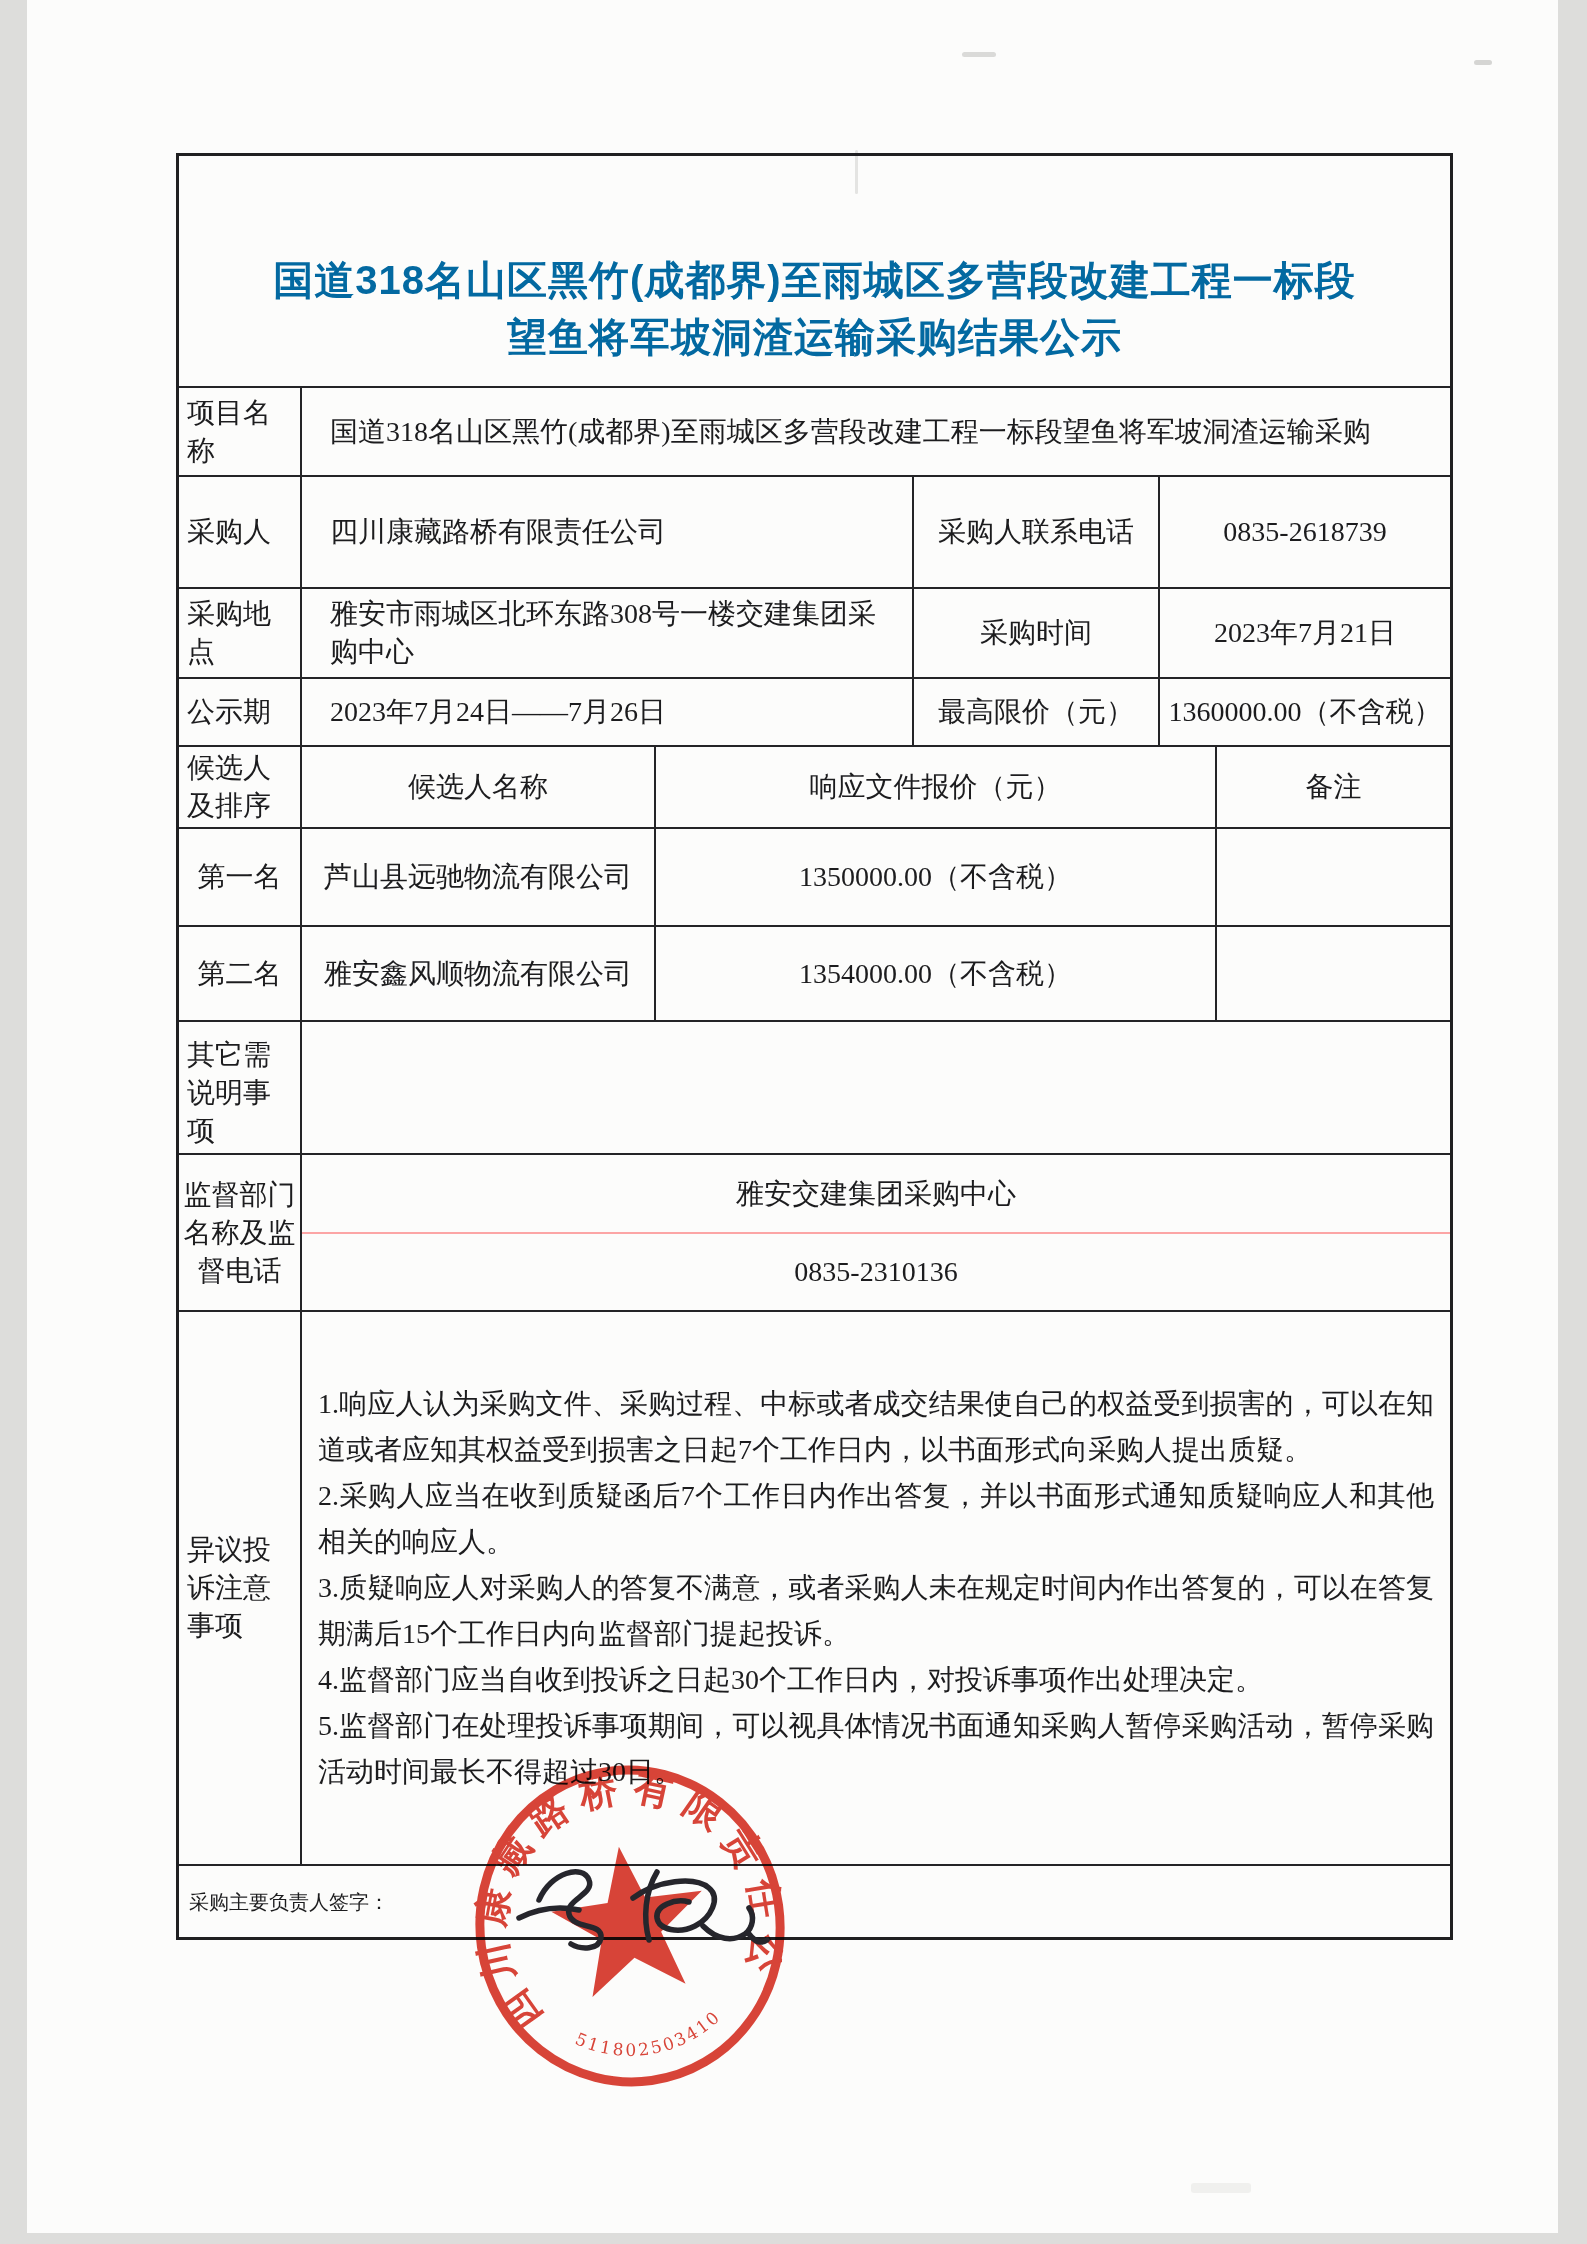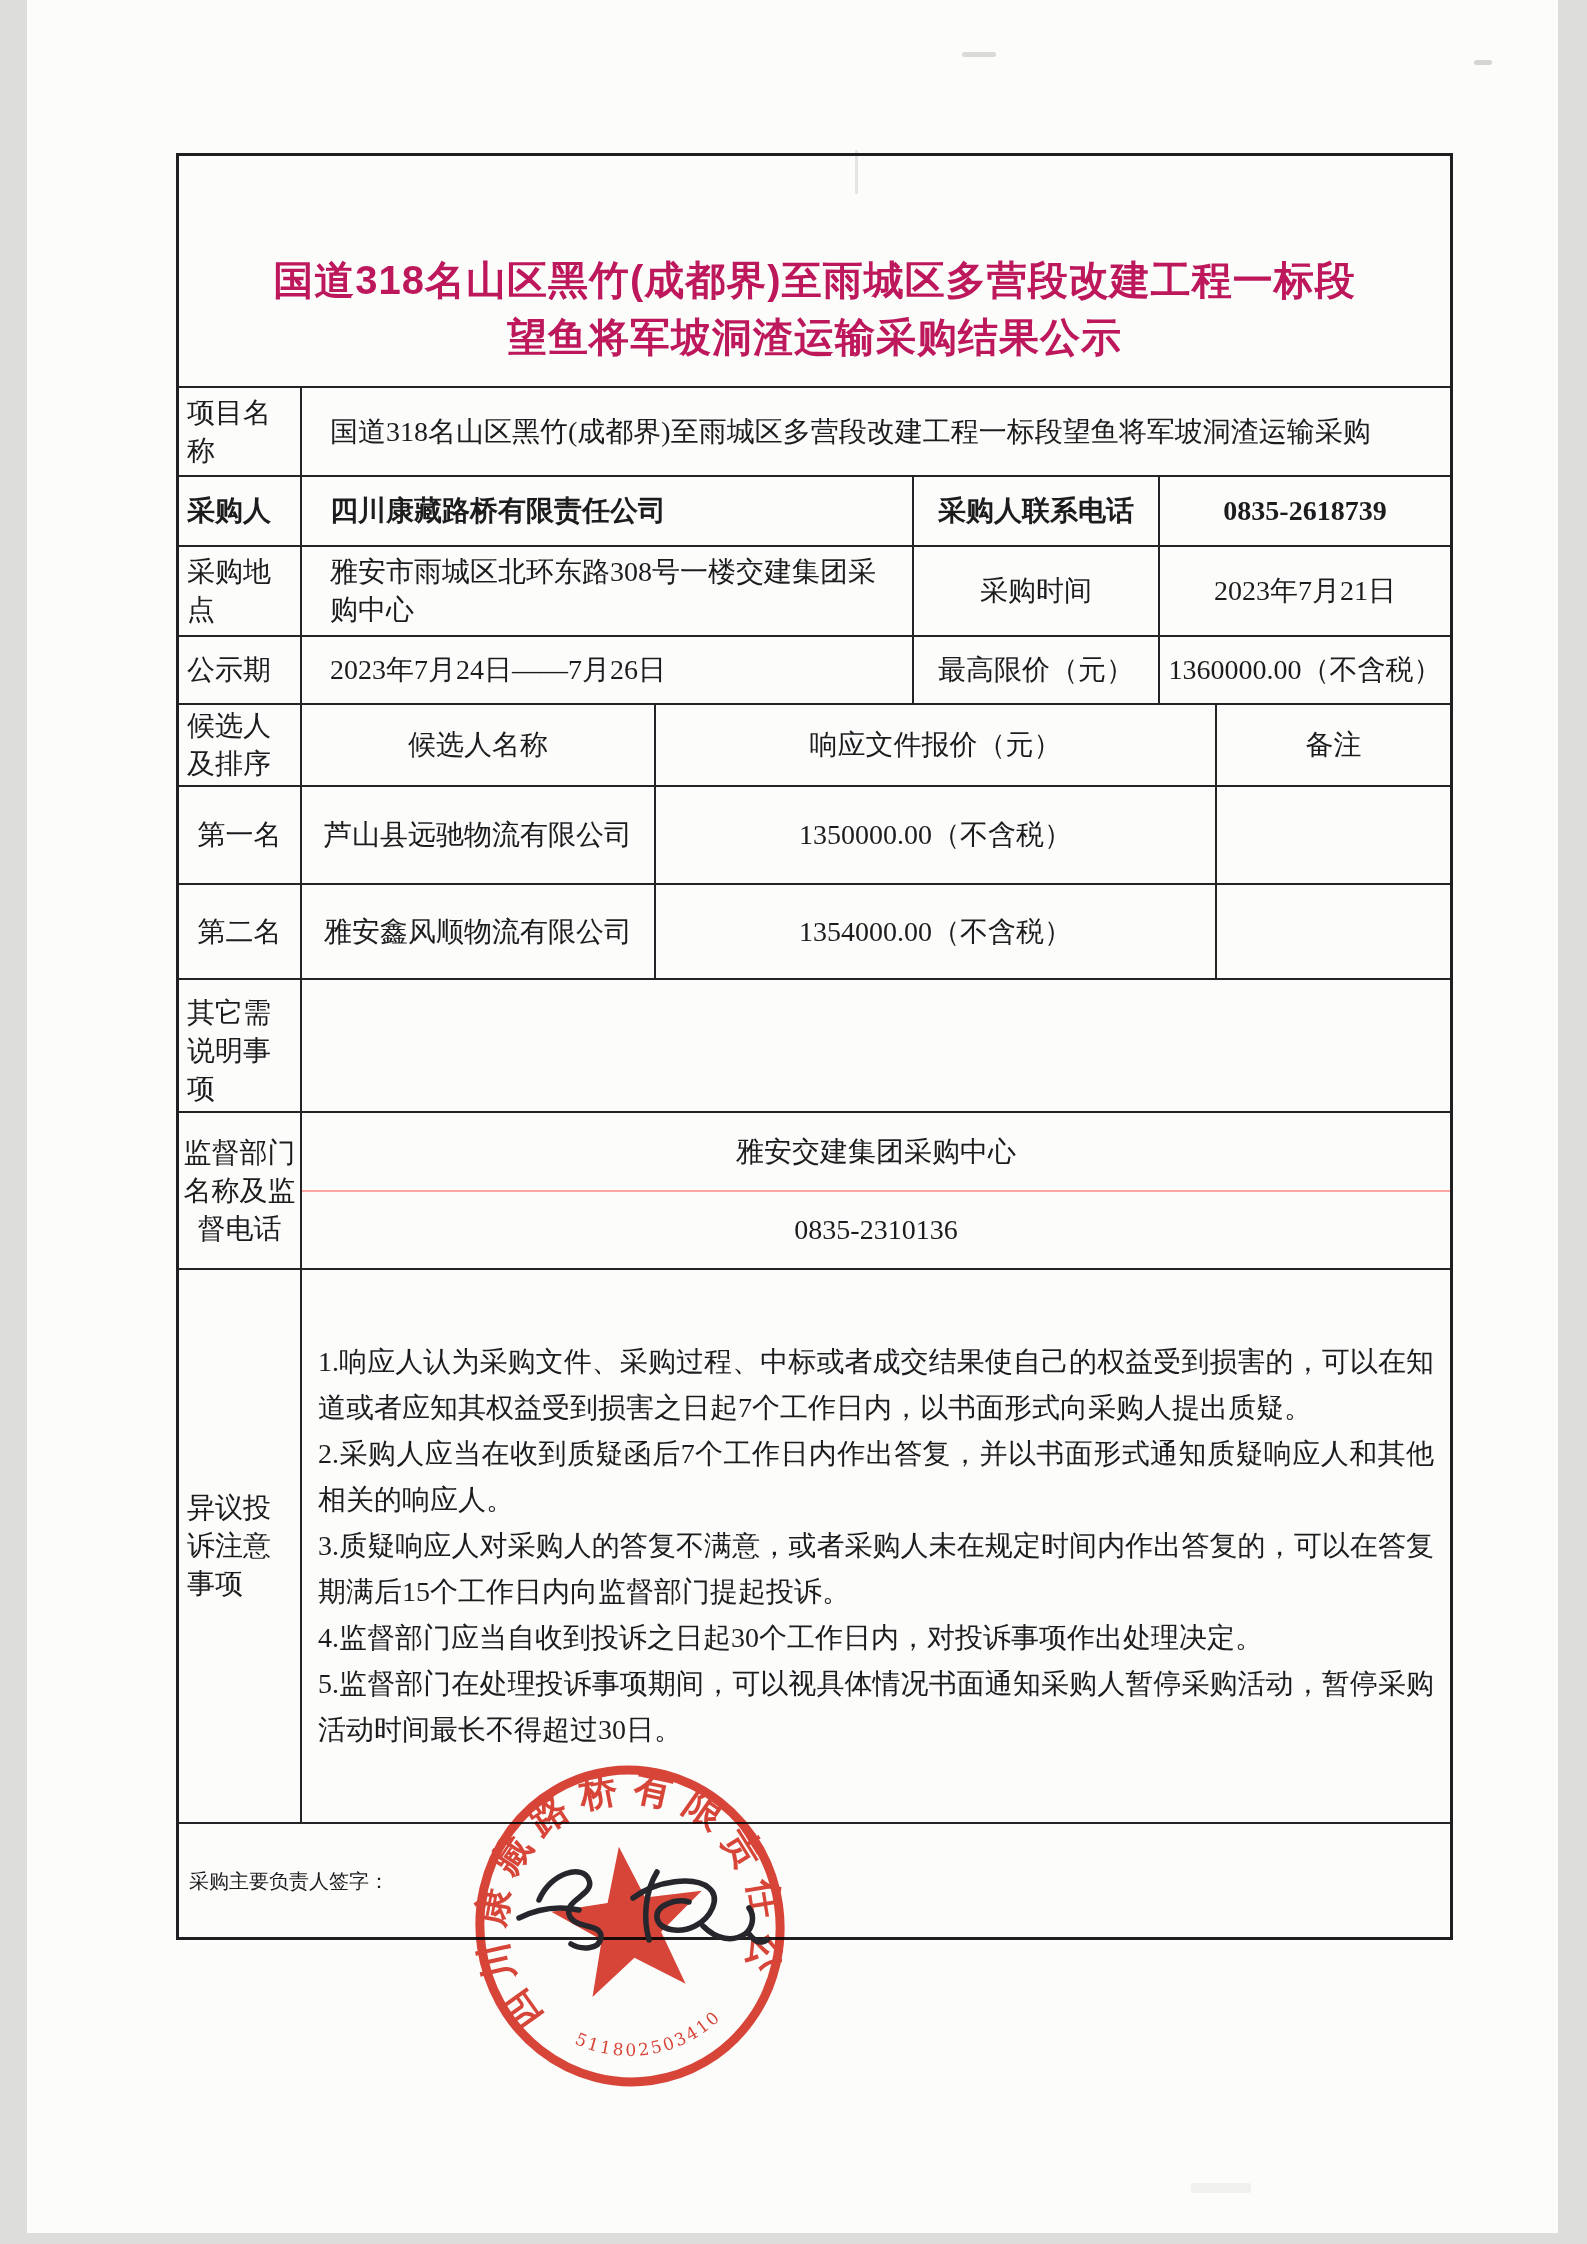--- a/index.html
+++ b/index.html
@@ -54,37 +54,37 @@
     padding-bottom: 20px;
     box-sizing: border-box;
     display: flex;
   }
   .title-line {
     font-family: "Liberation Sans", "DejaVu Sans", sans-serif;
     font-weight: 700;
     font-size: 40px;
     line-height: 57px;
     letter-spacing: 1px;
-    color: #be185d;
+    color: #0369a1;
     text-align: center;
     white-space: nowrap;
   }
 
   
   .w-label { width: 121px; flex: none; }
   .w-info-val { width: 612px; flex: none; }
   .w-info-key { width: 246px; flex: none; }
   .w-info-val2 { flex: 1; }
   .w-cand-name { width: 354px; flex: none; }
   .w-cand-quote { width: 561px; flex: none; }
   .w-cand-remark { flex: 1; }
   .w-merged { flex: 1; }
 
   .h-project { height: 89px; }
-  .h-purchaser { height: 70px; font-weight: bold; }
+  .h-purchaser { height: 112px; }
   .h-location { height: 90px; }
   .h-publicity { height: 68px; }
   .h-cand-header { height: 82px; }
   .h-cand1 { height: 98px; }
   .h-cand2 { height: 95px; }
   .h-other { height: 133px; }
   .h-supervision { height: 157px; }
   .h-objection { height: 554px; }
   .h-signature { flex: 1; }
 

